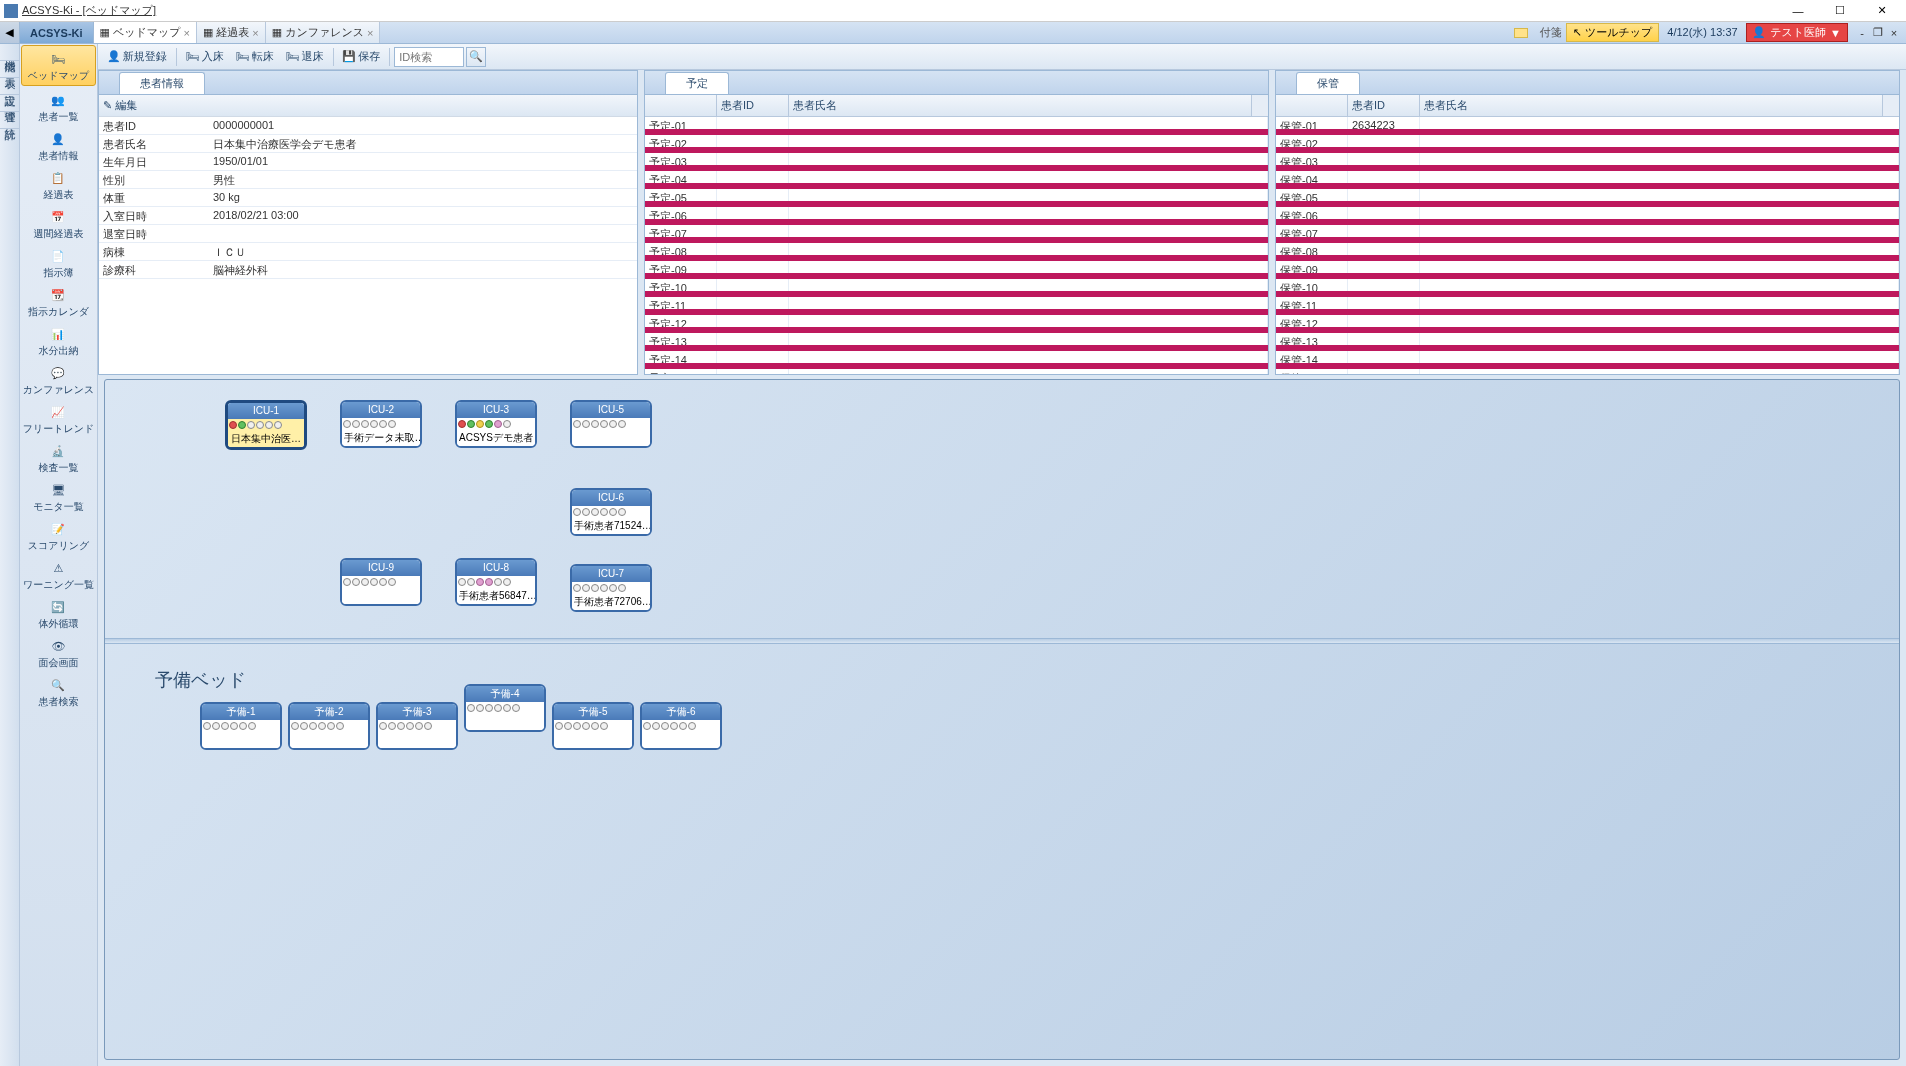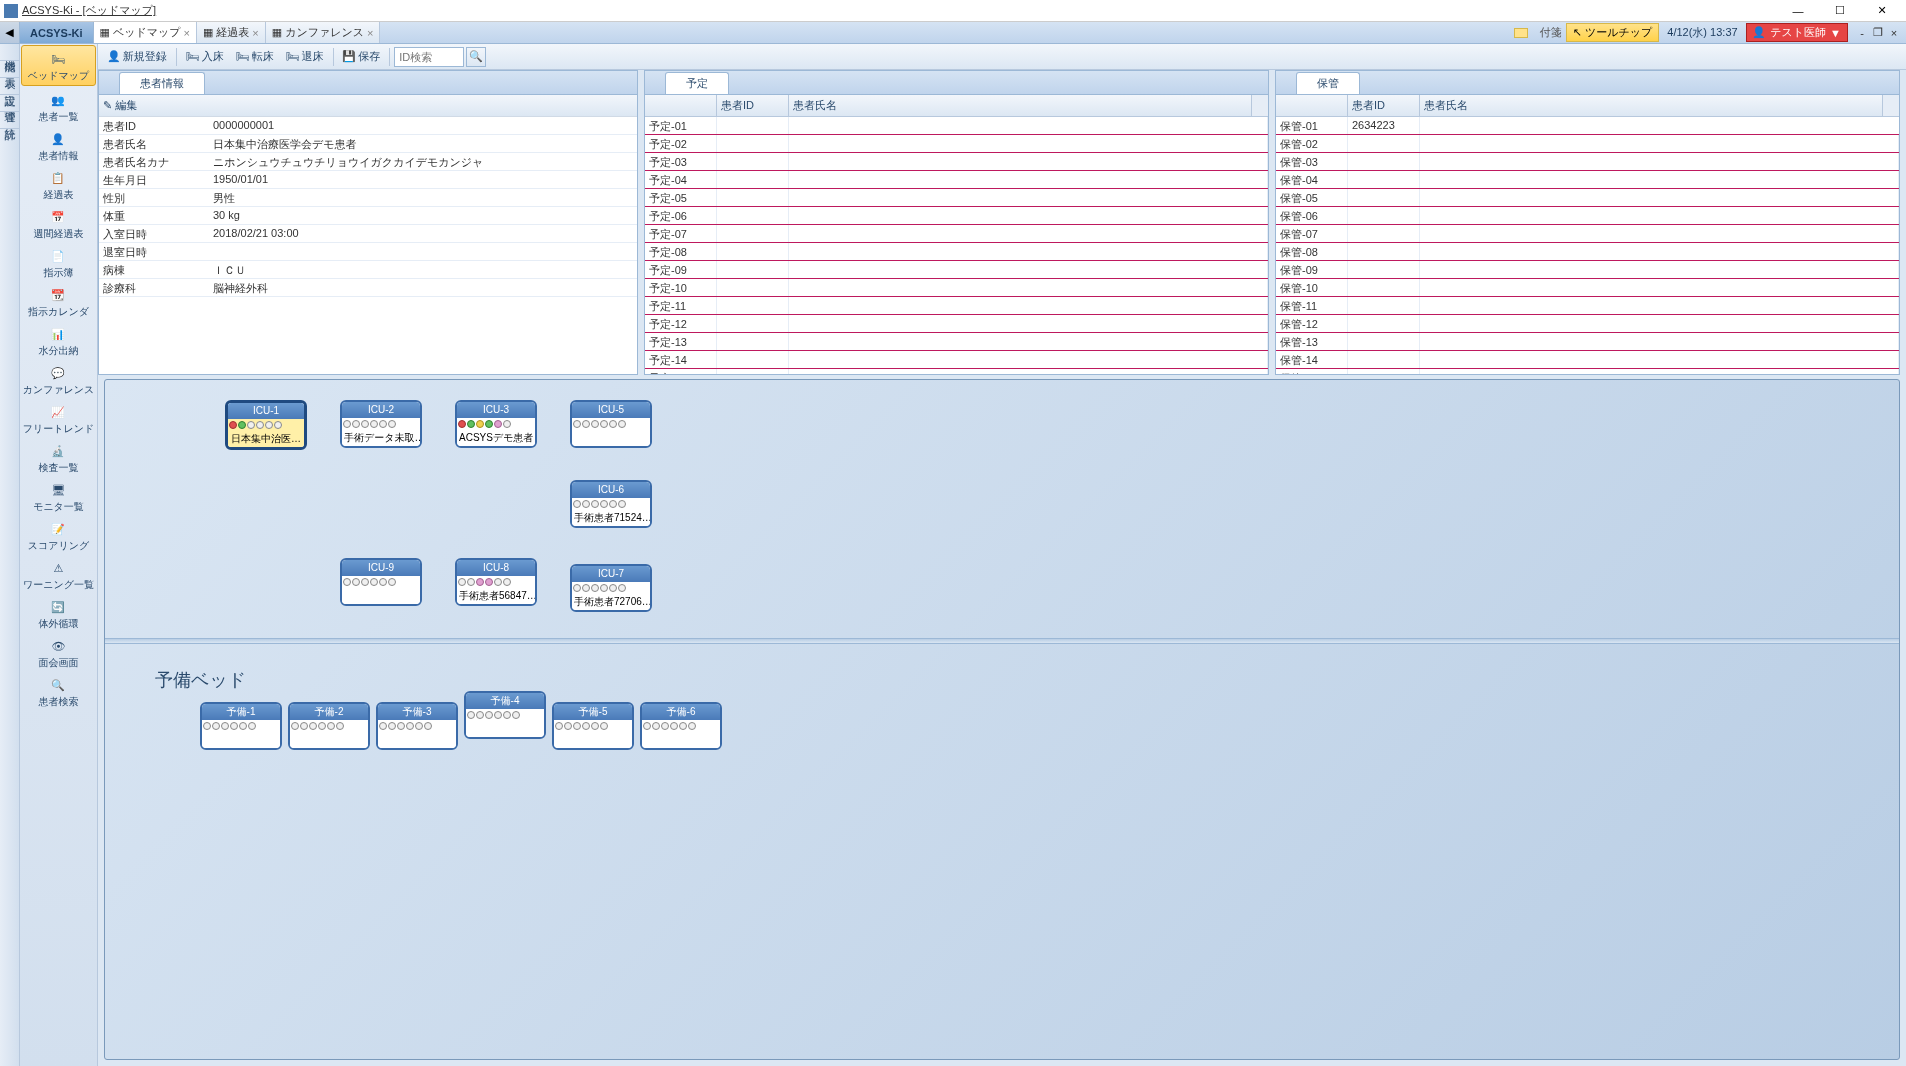--- a/index.html
+++ b/index.html
@@ -65,21 +65,21 @@
 
 .table-head { display: flex; height: 22px; background: linear-gradient(#f2f6fb, #dce7f3); border-bottom: 1px solid #b7c8dd; }
 .th { border-right: 1px solid #b7c8dd; padding: 3px 4px; color: #2a4a6c; }
 .th-slot { width: 72px; }
 .th-pid { width: 72px; }
 .th-pname { flex: 1; }
 .scrollbar-v { width: 16px; background: #e6edf6; }
 
 .table-body { flex: 1; overflow: hidden; position:relative; }
 .table-rows { position:absolute; inset:0; overflow:hidden;}
-.tr { display: flex; height: 18px; border-bottom: 1px solid #be185d; }
+.tr { display: flex; height: 18px; border-bottom: 6px solid #be185d; }
 .td { border-right: 1px solid #e6edf6; padding: 2px 4px; color: #333; overflow:hidden; white-space:nowrap;}
 .td-slot { width: 72px; }
 .td-pid { width: 72px; }
 .td-pname { flex: 1; }
 
 .bedmap-area { flex: 1; margin: 4px 6px 6px 6px; border: 1px solid #7a99ba; background: linear-gradient(135deg, #dae6f3, #b8cde4); border-radius: 3px; position: relative; padding: 10px; }
 .bedmap-separator { position:absolute; left:0; right:0; height:6px; background:linear-gradient(#b8cde4,#dae6f3); top:258px; border-top:1px solid #9cb8d6; border-bottom:1px solid #9cb8d6;}
 
 .bed { position: absolute; width: 82px; border: 2px solid #3a6aa8; border-radius: 6px; background: #fff; overflow: hidden; }
 .bed.selected { border: 3px solid #1f4a80; }
@@ -284,24 +284,20 @@
         <div class="info-grid" id="patient-rows">
             <div class="info-row">
               <div class="info-label">患者ID</div>
               <div class="info-value">0000000001</div>
             </div>
             <div class="info-row">
               <div class="info-label">患者氏名</div>
               <div class="info-value">日本集中治療医学会デモ患者</div>
             </div>
             <div class="info-row">
-              <div class="info-label">患者氏名カナ</div>
-              <div class="info-value">ニホンシュウチュウチリョウイガクカイデモカンジャ</div>
-            </div>
-            <div class="info-row">
               <div class="info-label">生年月日</div>
               <div class="info-value">1950/01/01</div>
             </div>
             <div class="info-row">
               <div class="info-label">性別</div>
               <div class="info-value">男性</div>
             </div>
             <div class="info-row">
               <div class="info-label">体重</div>
               <div class="info-value">30 kg</div>
@@ -551,21 +547,21 @@
           <div class="bed-icons ">
             <span class="dot e"></span>
             <span class="dot e"></span>
             <span class="dot e"></span>
             <span class="dot e"></span>
             <span class="dot e"></span>
             <span class="dot e"></span>
           </div>
           <div class="bed-name "></div>
         </div>
-        <div class="bed" style="left: 465px; top: 100px;">
+        <div class="bed" style="left: 465px; top: 108px;">
           <div class="bed-head">ICU-6</div>
           <div class="bed-icons ">
             <span class="dot e"></span>
             <span class="dot e"></span>
             <span class="dot e"></span>
             <span class="dot e"></span>
             <span class="dot e"></span>
             <span class="dot e"></span>
           </div>
           <div class="bed-name ">手術患者71524…</div>
@@ -635,21 +631,21 @@
           <div class="bed-icons">
             <span class="dot e"></span>
             <span class="dot e"></span>
             <span class="dot e"></span>
             <span class="dot e"></span>
             <span class="dot e"></span>
             <span class="dot e"></span>
           </div>
           <div class="bed-name"></div>
         </div>
-        <div class="bed empty" style="left: 359px; top: 311px;">
+        <div class="bed empty" style="left: 359px; top: 304px;">
           <div class="bed-head">予備-4</div>
           <div class="bed-icons">
             <span class="dot e"></span>
             <span class="dot e"></span>
             <span class="dot e"></span>
             <span class="dot e"></span>
             <span class="dot e"></span>
             <span class="dot e"></span>
           </div>
           <div class="bed-name"></div>

